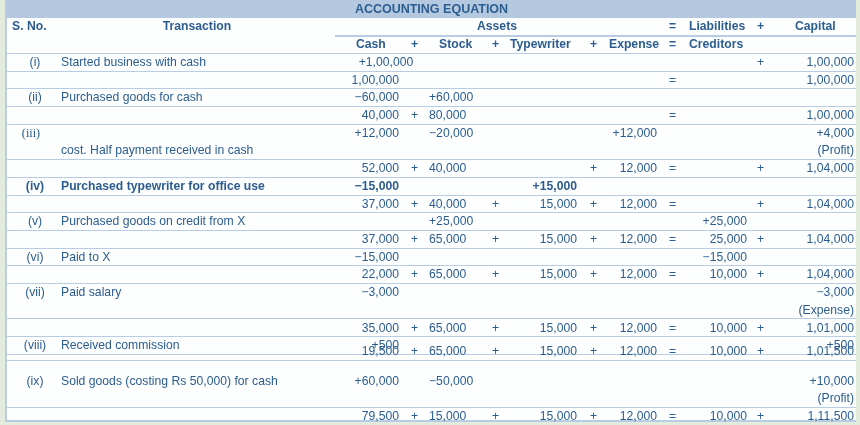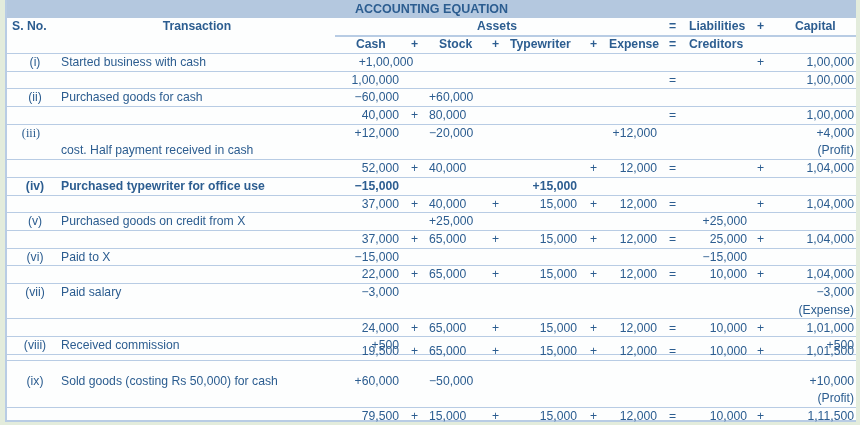--- a/index.html
+++ b/index.html
@@ -236,21 +236,21 @@
         <span class="cell r" style="left: 590px; width: 60px;"></span>
         <span class="cell " style="left: 662px;"></span>
         <span class="cell r" style="left: 680px; width: 60px;"></span>
         <span class="cell " style="left: 750px;"></span>
         <span class="cell r" style="left: 770px; width: 77px;">−3,000</span>
         <span class="cell" style="left: 54px;">Paid salary</span>
         <span class="cell r" style="left: 770px; width: 77px; top: 17.7px;">(Expense)</span>
       </div>
       <div class="row" style="top: 319.5px; height: 17.7px;">
         <span class="cell c" style="left: 5px; width: 46px;"></span>
-        <span class="cell r" style="left: 330px; width: 62px;">24,000</span>
+        <span class="cell r" style="left: 330px; width: 62px;">35,000</span>
         <span class="cell " style="left: 404px;">+</span>
         <span class="cell " style="left: 422px;">65,000</span>
         <span class="cell " style="left: 485px;">+</span>
         <span class="cell r" style="left: 510px; width: 60px;">15,000</span>
         <span class="cell " style="left: 583px;">+</span>
         <span class="cell r" style="left: 590px; width: 60px;">12,000</span>
         <span class="cell " style="left: 662px;">=</span>
         <span class="cell r" style="left: 680px; width: 60px;">10,000</span>
         <span class="cell " style="left: 750px;">+</span>
         <span class="cell r" style="left: 770px; width: 77px;">1,01,000</span>

